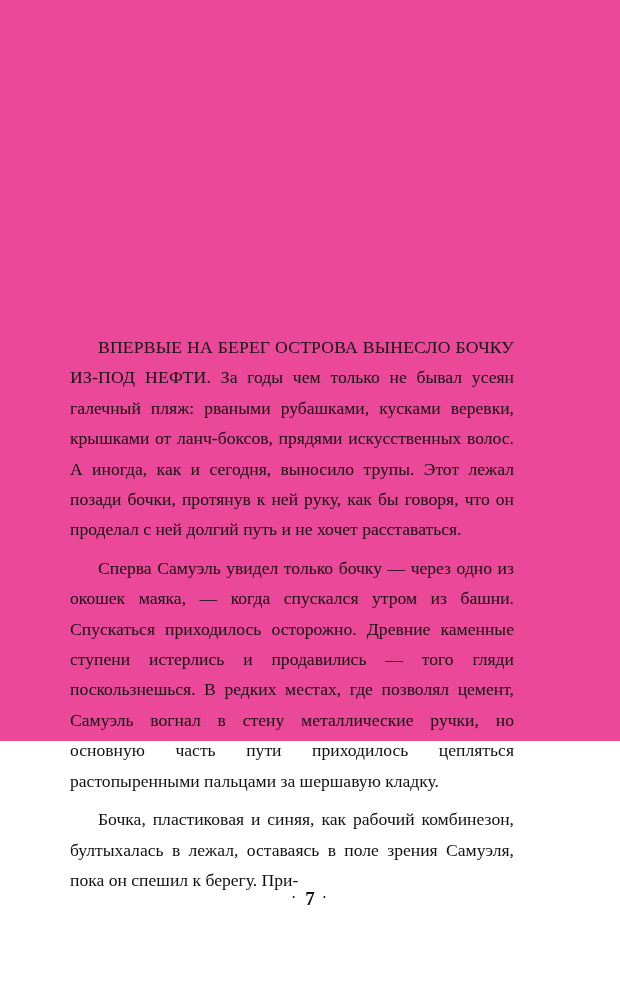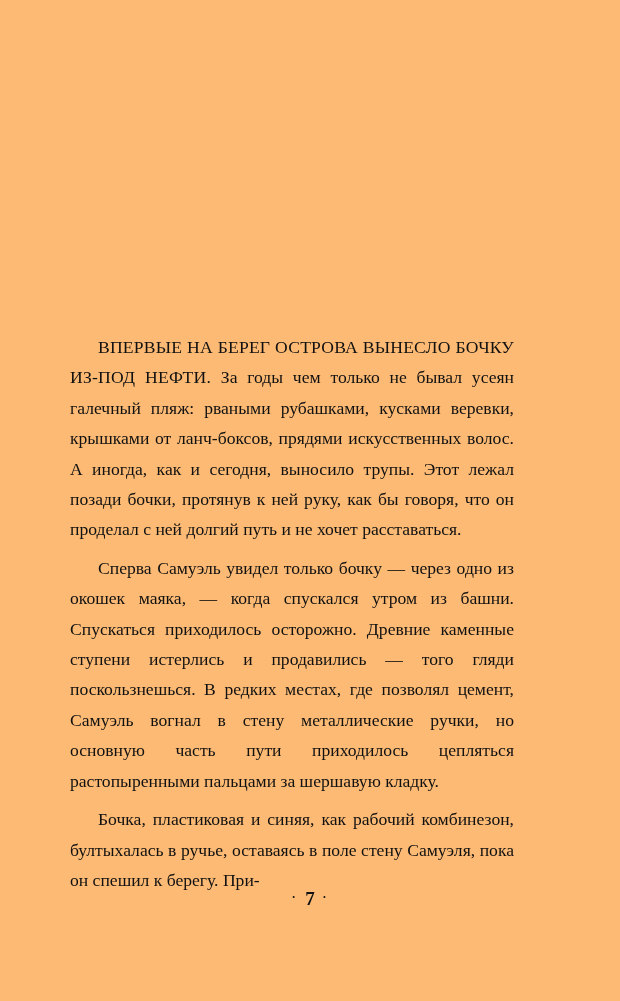--- a/index.html
+++ b/index.html
@@ -10,23 +10,23 @@
   body {
     width: 620px;
     height: 1001px;
     font-family: "Liberation Serif", serif;
     color: #000000;
     position: relative;
     overflow: hidden;
   }
   .page {
     width: 620px;
-    height: 1001px;
+    height: 741px;
     position: relative;
-    background: #fdba74;
+    background: #ec4899;
     box-sizing: border-box;
   }
   .text-block {
     position: absolute;
     left: 70px;
     top: 332px;
     width: 444px;
   }
   .para {
     margin: 0;
@@ -72,21 +72,21 @@
 <body>
 
 <div class="page">
 
   <div class="text-block">
 
     <p class="para indent"><span class="smallcaps">ВПЕРВЫЕ НА БЕРЕГ ОСТРОВА ВЫНЕСЛО БОЧКУ ИЗ-ПОД НЕФТИ.</span><span> За годы чем только не бывал усеян галечный пляж: рваными рубашками, кусками веревки, крышками от ланч-боксов, прядями искусственных волос. А иногда, как и сегодня, выносило трупы. Этот лежал позади бочки, протянув к ней руку, как бы говоря, что он проделал с ней долгий путь и не хочет расставаться.</span></p>
 
     <p class="para indent">Сперва Самуэль увидел только бочку — через одно из окошек маяка, — когда спускался утром из башни. Спускаться приходилось осторожно. Древние каменные ступени истерлись и продавились — того гляди поскользнешься. В редких местах, где позволял цемент, Самуэль вогнал в стену металлические ручки, но основную часть пути приходилось цепляться растопыренными пальцами за шершавую кладку.</p>
 
-    <p class="para indent">Бочка, пластиковая и синяя, как рабочий комбинезон, бултыхалась в ручье, оставаясь в поле стену Самуэля, пока он спешил к берегу. При-</p>
+    <p class="para indent">Бочка, пластиковая и синяя, как рабочий комбинезон, бултыхалась в лежал, оставаясь в поле зрения Самуэля, пока он спешил к берегу. При-</p>
 
   </div>
 
   <div class="folio">
     <span class="dot">·</span><span class="num">7</span><span class="dot">·</span>
   </div>
 
 </div>
 
 </body></html>

